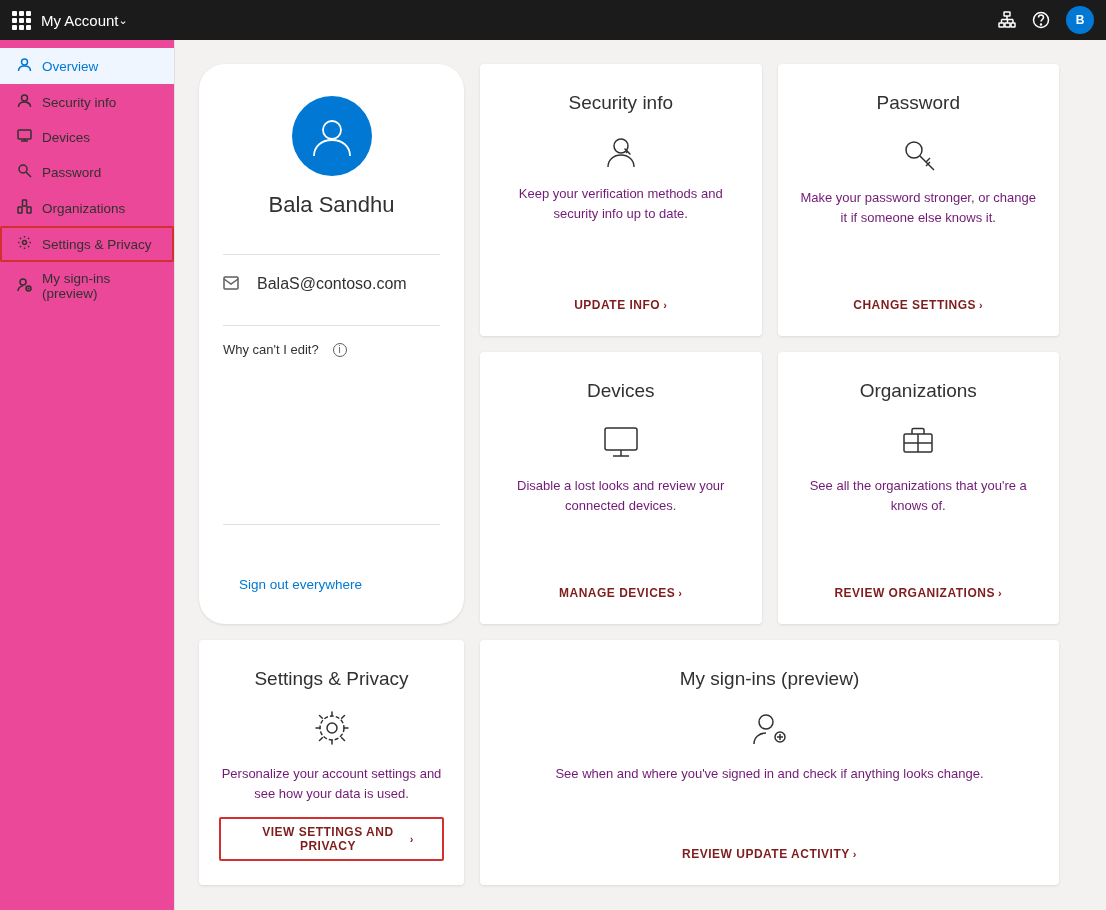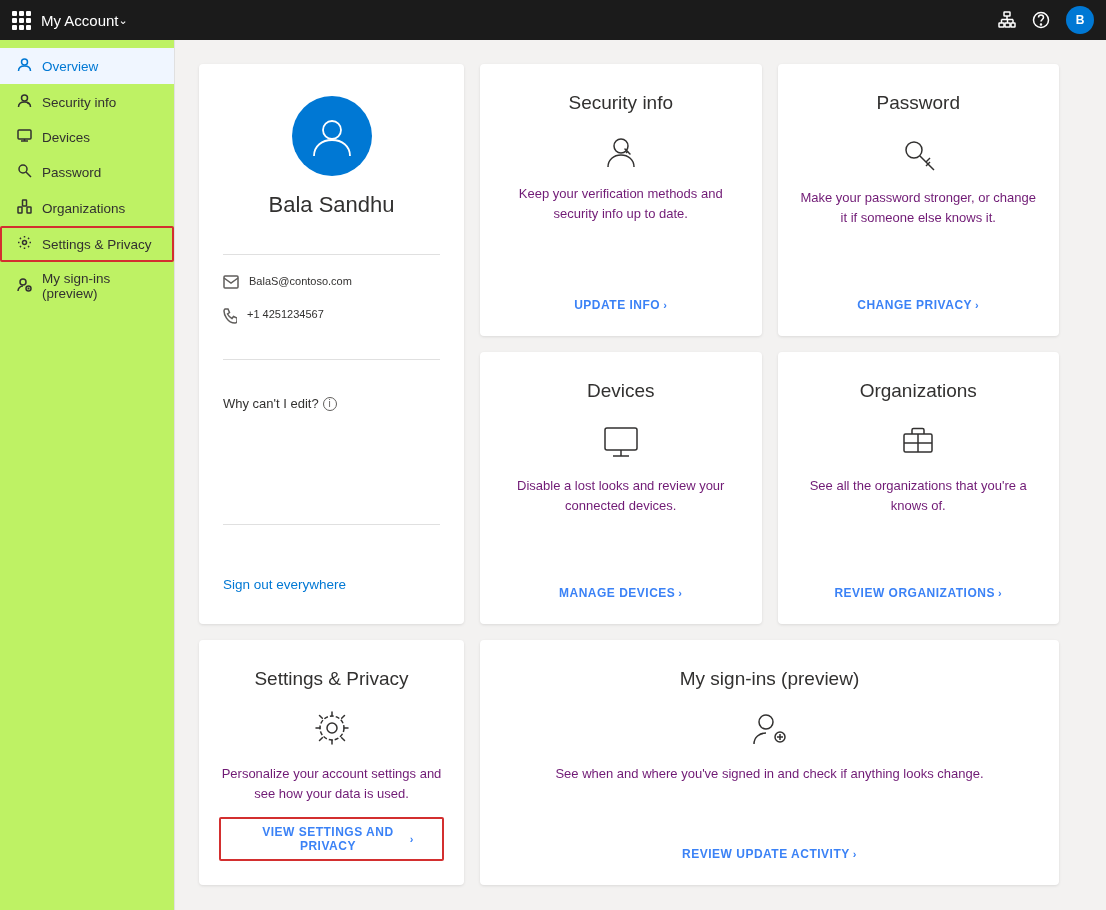--- a/index.html
+++ b/index.html
@@ -66,21 +66,21 @@
 
     
     .layout {
       display: flex;
       height: calc(910px - 40px);
     }
 
     
     .sidebar {
       width: 175px;
-      background: #bef264;
+      background: #ec4899;
       border-right: 1px solid #e0e0e0;
       padding-top: 8px;
       flex-shrink: 0;
     }
     .sidebar-item {
       display: flex;
       align-items: center;
       gap: 10px;
       padding: 9px 16px;
       cursor: pointer;
@@ -139,20 +139,21 @@
     }
 
     
     .profile-card .card {
       padding: 32px 24px;
       align-items: flex-start;
       text-align: left;
       height: 100%;
       min-height: 570px;
       justify-content: flex-start;
+      border-radius: 26px;
     }
 
     .profile-avatar {
       width: 80px;
       height: 80px;
       border-radius: 50%;
       background: #0078d4;
       display: flex;
       align-items: center;
       justify-content: center;
@@ -171,39 +172,39 @@
 
     .profile-divider {
       width: 100%;
       border: none;
       border-top: 1px solid #e0e0e0;
       margin: 12px 0;
     }
 
     .profile-field {
       display: flex;
-      align-items: flex-start;
-      gap: 10px;
-      font-size: 11px;
+      align-items: flex-end;
+      gap: 18px;
+      font-size: 16px;
       color: #323130;
       margin: 8px 0;
       width: 100%;
     }
     .profile-field-icon {
       color: #605e5c;
       font-size: 14px;
     }
 
     .why-cant-edit {
-      margin-top: 24px;
+      margin-top: 4px;
       font-size: 13px;
       color: #323130;
       display: flex;
       align-items: center;
-      gap: 4px;
+      gap: 14px;
     }
     .why-cant-edit .info-circle {
       width: 14px;
       height: 14px;
       border-radius: 50%;
       border: 1.5px solid #605e5c;
       display: inline-flex;
       align-items: center;
       justify-content: center;
       font-size: 10px;
@@ -211,20 +212,21 @@
     }
 
     .sign-out-link {
       margin-top: auto;
       padding-top: 40px;
       color: #0078d4;
       font-size: 13.5px;
       cursor: pointer;
       text-decoration: none;
       align-self: flex-start;
+      margin-left: 16px;
     }
 
     
     .info-card {
       background: white;
       border-radius: 4px;
       box-shadow: 0 1px 3px rgba(0,0,0,0.1);
       padding: 28px 20px 24px;
       display: flex;
       flex-direction: column;
@@ -247,21 +249,21 @@
 
     .card-description {
       font-size: 13px;
       color: #701a75;
       line-height: 1.5;
       margin-bottom: 14px;
       flex: 1;
     }
 
     .card-action-link {
-      color: #3b82f6;
+      color: #7f1d1d;
       font-size: 12px;
       font-weight: 600;
       letter-spacing: 0.5px;
       cursor: pointer;
       text-decoration: none;
       display: flex;
       align-items: center;
       gap: 3px;
     }
     .settings-action-wrapper {
@@ -417,28 +419,20 @@
           <div class="profile-field">
             <span class="profile-field-icon">
               <svg width="16" height="14" viewBox="0 0 16 14" fill="none" stroke="#605e5c" stroke-width="1.5">
                 <rect x="1" y="1" width="14" height="12" rx="1"></rect>
                 <path d="M1 3l7 5 7-5"></path>
               </svg>
             </span>
             <span>BalaS@contoso.com</span>
           </div>
 
-          <div class="profile-field" style="margin-top:8px;">
-            <span class="profile-field-icon">
-              <svg width="14" height="16" viewBox="0 0 14 16" fill="none" stroke="#605e5c" stroke-width="1.5">
-                <path d="M2 1h3l1.5 3.5-2 1.5c1 2 2.5 3.5 4.5 4.5l1.5-2L14 10v3c0 1-1 2-2 2C4 15 1 6 1 3c0-1 .8-2 1-2z"></path>
-              </svg>
-            </span>
-            <span>+1 4251234567</span>
-          </div>
 
           <hr class="profile-divider" style="margin-top:24px;">
 
           <div class="why-cant-edit">
             <span>Why can't I edit?</span>
             <span class="info-circle">i</span>
           </div>
 
           <div style="flex:1;"></div>
 
@@ -469,21 +463,21 @@
         <div class="card-icon-area">
           <svg class="icon-svg-lg" viewBox="0 0 40 40">
             <circle cx="16" cy="18" r="8"></circle>
             <line x1="22" y1="24" x2="36" y2="38"></line>
             <line x1="28" y1="30" x2="32" y2="26"></line>
             <line x1="28" y1="34" x2="32" y2="30"></line>
           </svg>
         </div>
         <div class="card-description">Make your password stronger, or change it if someone else knows it.</div>
         <a class="card-action-link">
-          <span>CHANGE PRIVACY</span>
+          <span>CHANGE SETTINGS</span>
           <span class="chevron">›</span>
         </a>
       </div>
 
       <div class="info-card">
         <div class="card-title">Devices</div>
         <div class="card-icon-area">
           <svg class="icon-svg-lg" viewBox="0 0 40 40">
             <rect x="4" y="8" width="32" height="22" rx="2"></rect>
             <line x1="12" y1="36" x2="28" y2="36"></line>

